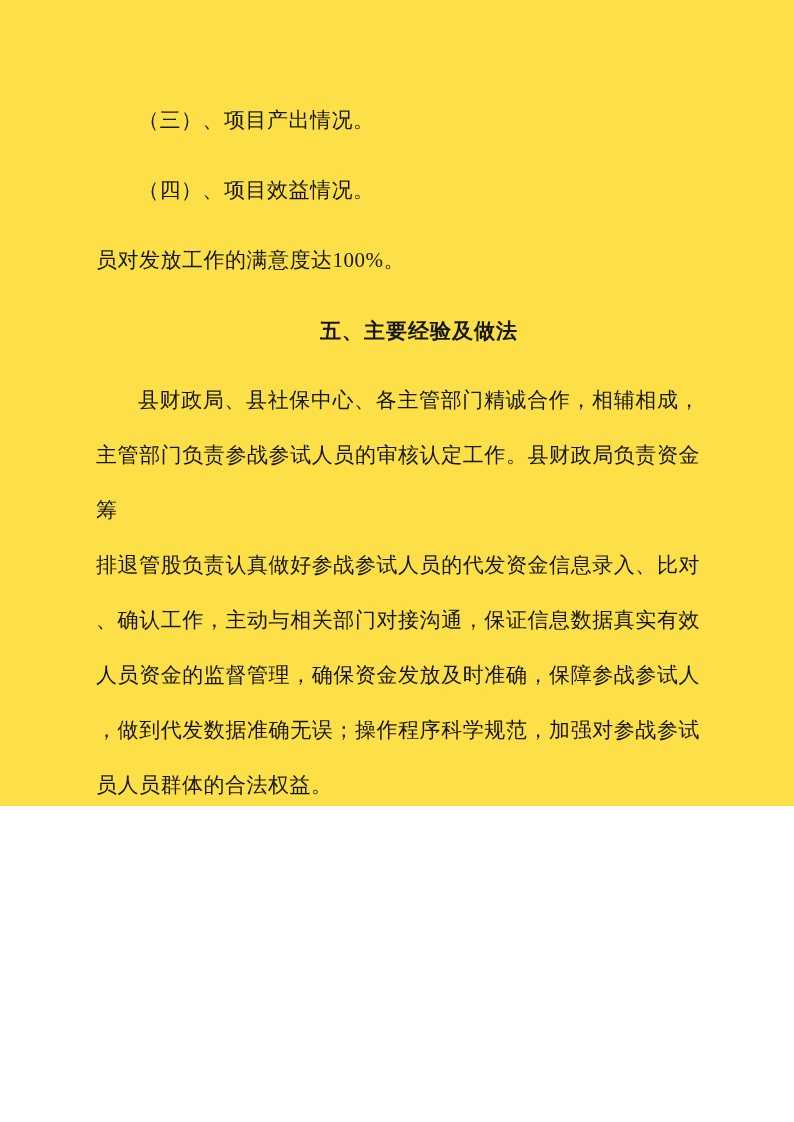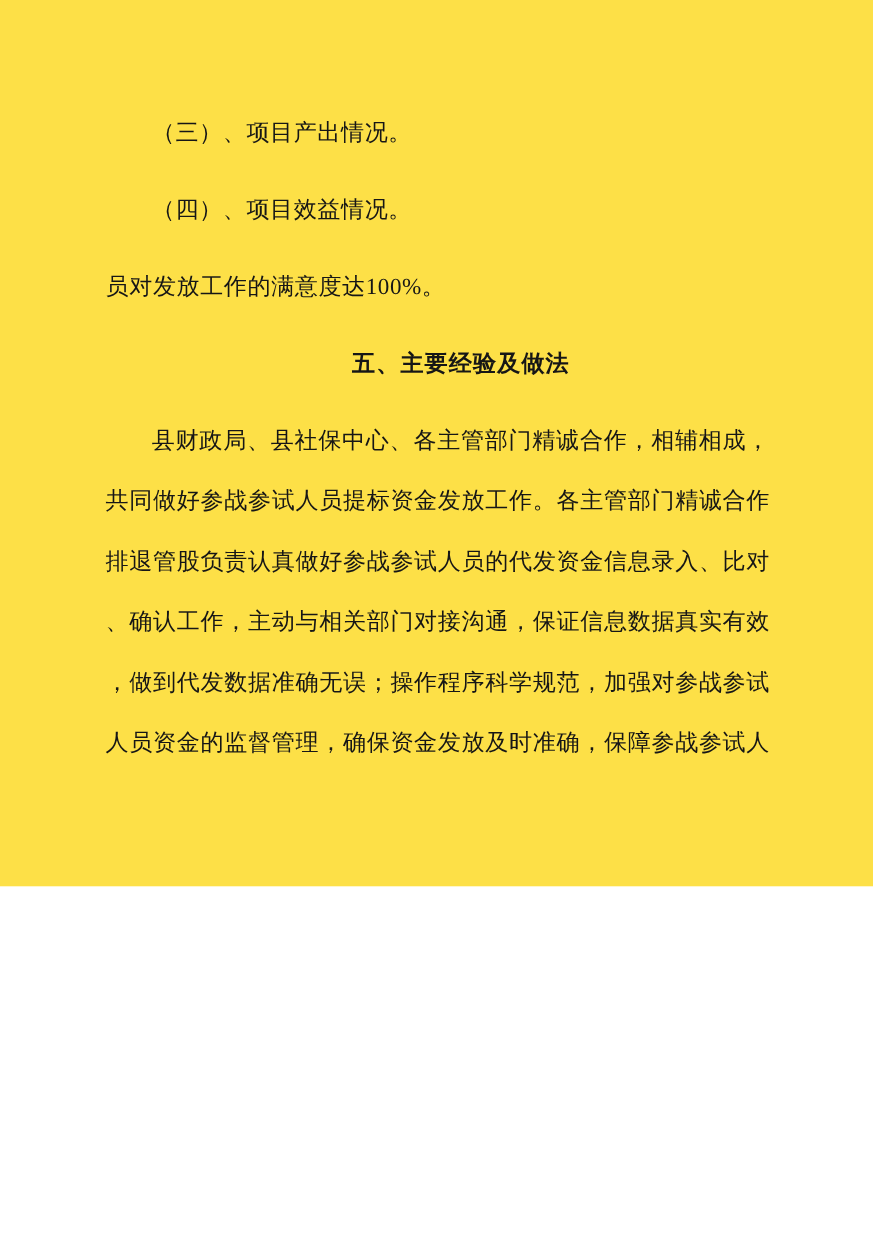--- a/index.html
+++ b/index.html
@@ -74,23 +74,24 @@
     <div class="block">
       <div class="line">员对发放工作的满意度达100%。</div>
     </div>
 
     <div class="block heading-bold">
       <div class="line indent">五、主要经验及做法</div>
     </div>
 
     <div class="block">
       <div class="line indent j">县财政局、县社保中心、各主管部门精诚合作，相辅相成，</div>
-      <div class="line j">共同做好参战参试人员提标资金发放工作。各主管部门精诚合作</div>
+      <div class="line j">主管部门负责参战参试人员的审核认定工作。县财政局负责资金筹</div>
       <div class="line j">排退管股负责认真做好参战参试人员的代发资金信息录入、比对</div>
       <div class="line j">、确认工作，主动与相关部门对接沟通，保证信息数据真实有效</div>
+      <div class="line j">人员资金的监督管理，确保资金发放及时准确，保障参战参试人</div>
       <div class="line j">，做到代发数据准确无误；操作程序科学规范，加强对参战参试</div>
-      <div class="line j">人员资金的监督管理，确保资金发放及时准确，保障参战参试人</div>
+      <div class="line">员人员群体的合法权益。</div>
     </div>
 
   </div>
 
   <div class="footer">6</div>
 </div>
 
 </body></html>

